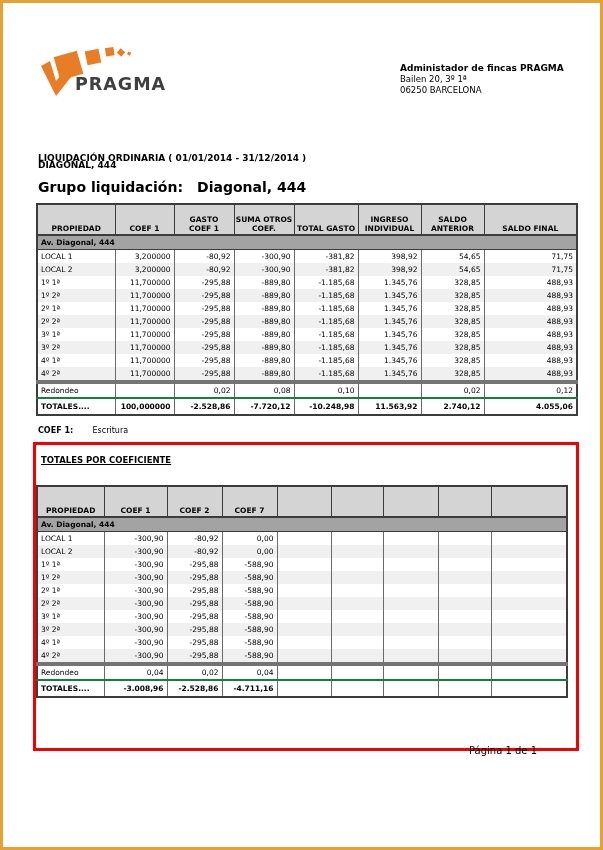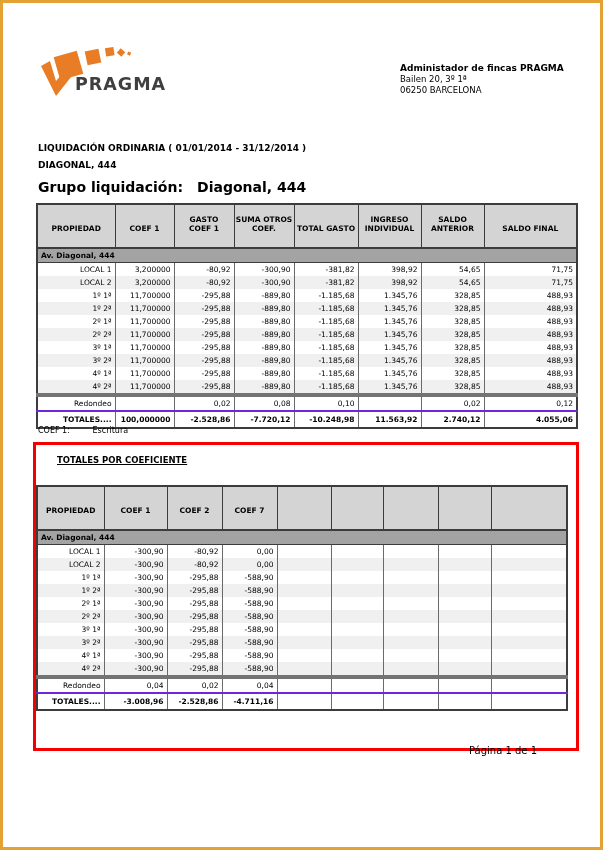--- a/index.html
+++ b/index.html
@@ -9,51 +9,51 @@
     border:3px solid #E4A235; background:#fff; overflow:hidden;
   }
   .abs { position:absolute; }
 
   
   .logo-svg { position:absolute; left:32px; top:40px; width:132px; height:60px; }
   .addr-block { position:absolute; left:397px; top:44px; font-size:8.5px; line-height:11px; }
   .addr-company { font-weight:bold; font-size:9px;margin-top:16px; }
 
   
-  .title1 { left:35px; top:140px; font-size:9px; font-weight:bold; }
+  .title1 { left:35px; top:150px; font-size:9px; font-weight:bold; }
   .title2 { left:35px; top:157px; font-size:9px; font-weight:bold; }
   .group-line { left:35px; top:176px; font-size:14px; font-weight:bold; }
   .group-line .gv { margin-left:14px; }
 
   
   table.rpt { border-collapse:collapse; table-layout:fixed; font-size:7.5px;
               border:2px solid #3C3C3C; font-family:"DejaVu Sans", sans-serif; }
   table.rpt th { background:#D4D4D4; border:1px solid #3C3C3C; border-bottom:2px solid #3C3C3C;
                  font-weight:bold; font-size:7.5px; text-align:center; vertical-align:bottom;
-                 white-space:pre-line; padding:2px 1px 14px 1px; height:26px; }
+                 white-space:pre-line; padding:2px 1px 1px 1px; height:26px; }
   table.rpt td { border-left:1px solid #6A6A6A; border-right:1px solid #6A6A6A;
                  padding:2px 3px; text-align:right; white-space:nowrap; overflow:hidden; }
-  table.rpt td:first-child { text-align:right; }
+  table.rpt td:first-child { text-align:left; }
   table.rpt tr.group-row td { font-weight:bold; text-align:left; background:#a3a3a3;
                  border:1px solid #3C3C3C; border-top:none; }
   table.rpt tr.alt td { background:#F0F0F0; }
   table.rpt tr.redondeo td { border-top:4px solid #737373; }
-  table.rpt tr.totals td { font-weight:bold; border-top:2px solid #6d28d9;
+  table.rpt tr.totals td { font-weight:bold; border-top:2px solid #15803d;
                  border-bottom:2px solid #3C3C3C; padding:3px 3px; }
   .tbl1 { position:absolute; left:33px; top:200px; }
   .tbl1 table { width:540px; }
   .tbl2 { position:absolute; left:33px; top:482px; }
   .tbl2 table { width:530px; }
 
   
   .coef-note { left:35px; top:423px; font-size:8px; }
-  .coef-note b, .legend b { display:inline-block; width:52px; font-weight:normal; }
+  .coef-note b, .legend b { display:inline-block; width:52px; font-weight:bold; }
   .red-box { left:30px; top:439px; width:546px; height:309px; border:3px solid #F40000;
              box-sizing:border-box; }
-  .box-title { left:38px; top:452px; font-size:8.5px; font-weight:bold; text-decoration:underline;margin-left:16px; }
+  .box-title { left:38px; top:452px; font-size:8.5px; font-weight:bold; text-decoration:underline; }
   .legend { left:40px; top:702px; font-size:8px; line-height:13px; }
   .footer { left:430px; top:742px; width:140px; text-align:center; font-size:10px; }
 </style>
 </head>
 <body>
 
 <div class="page">
 
   <svg class="logo-svg" viewBox="0 0 132 60">
     <g fill="#E87D26">

